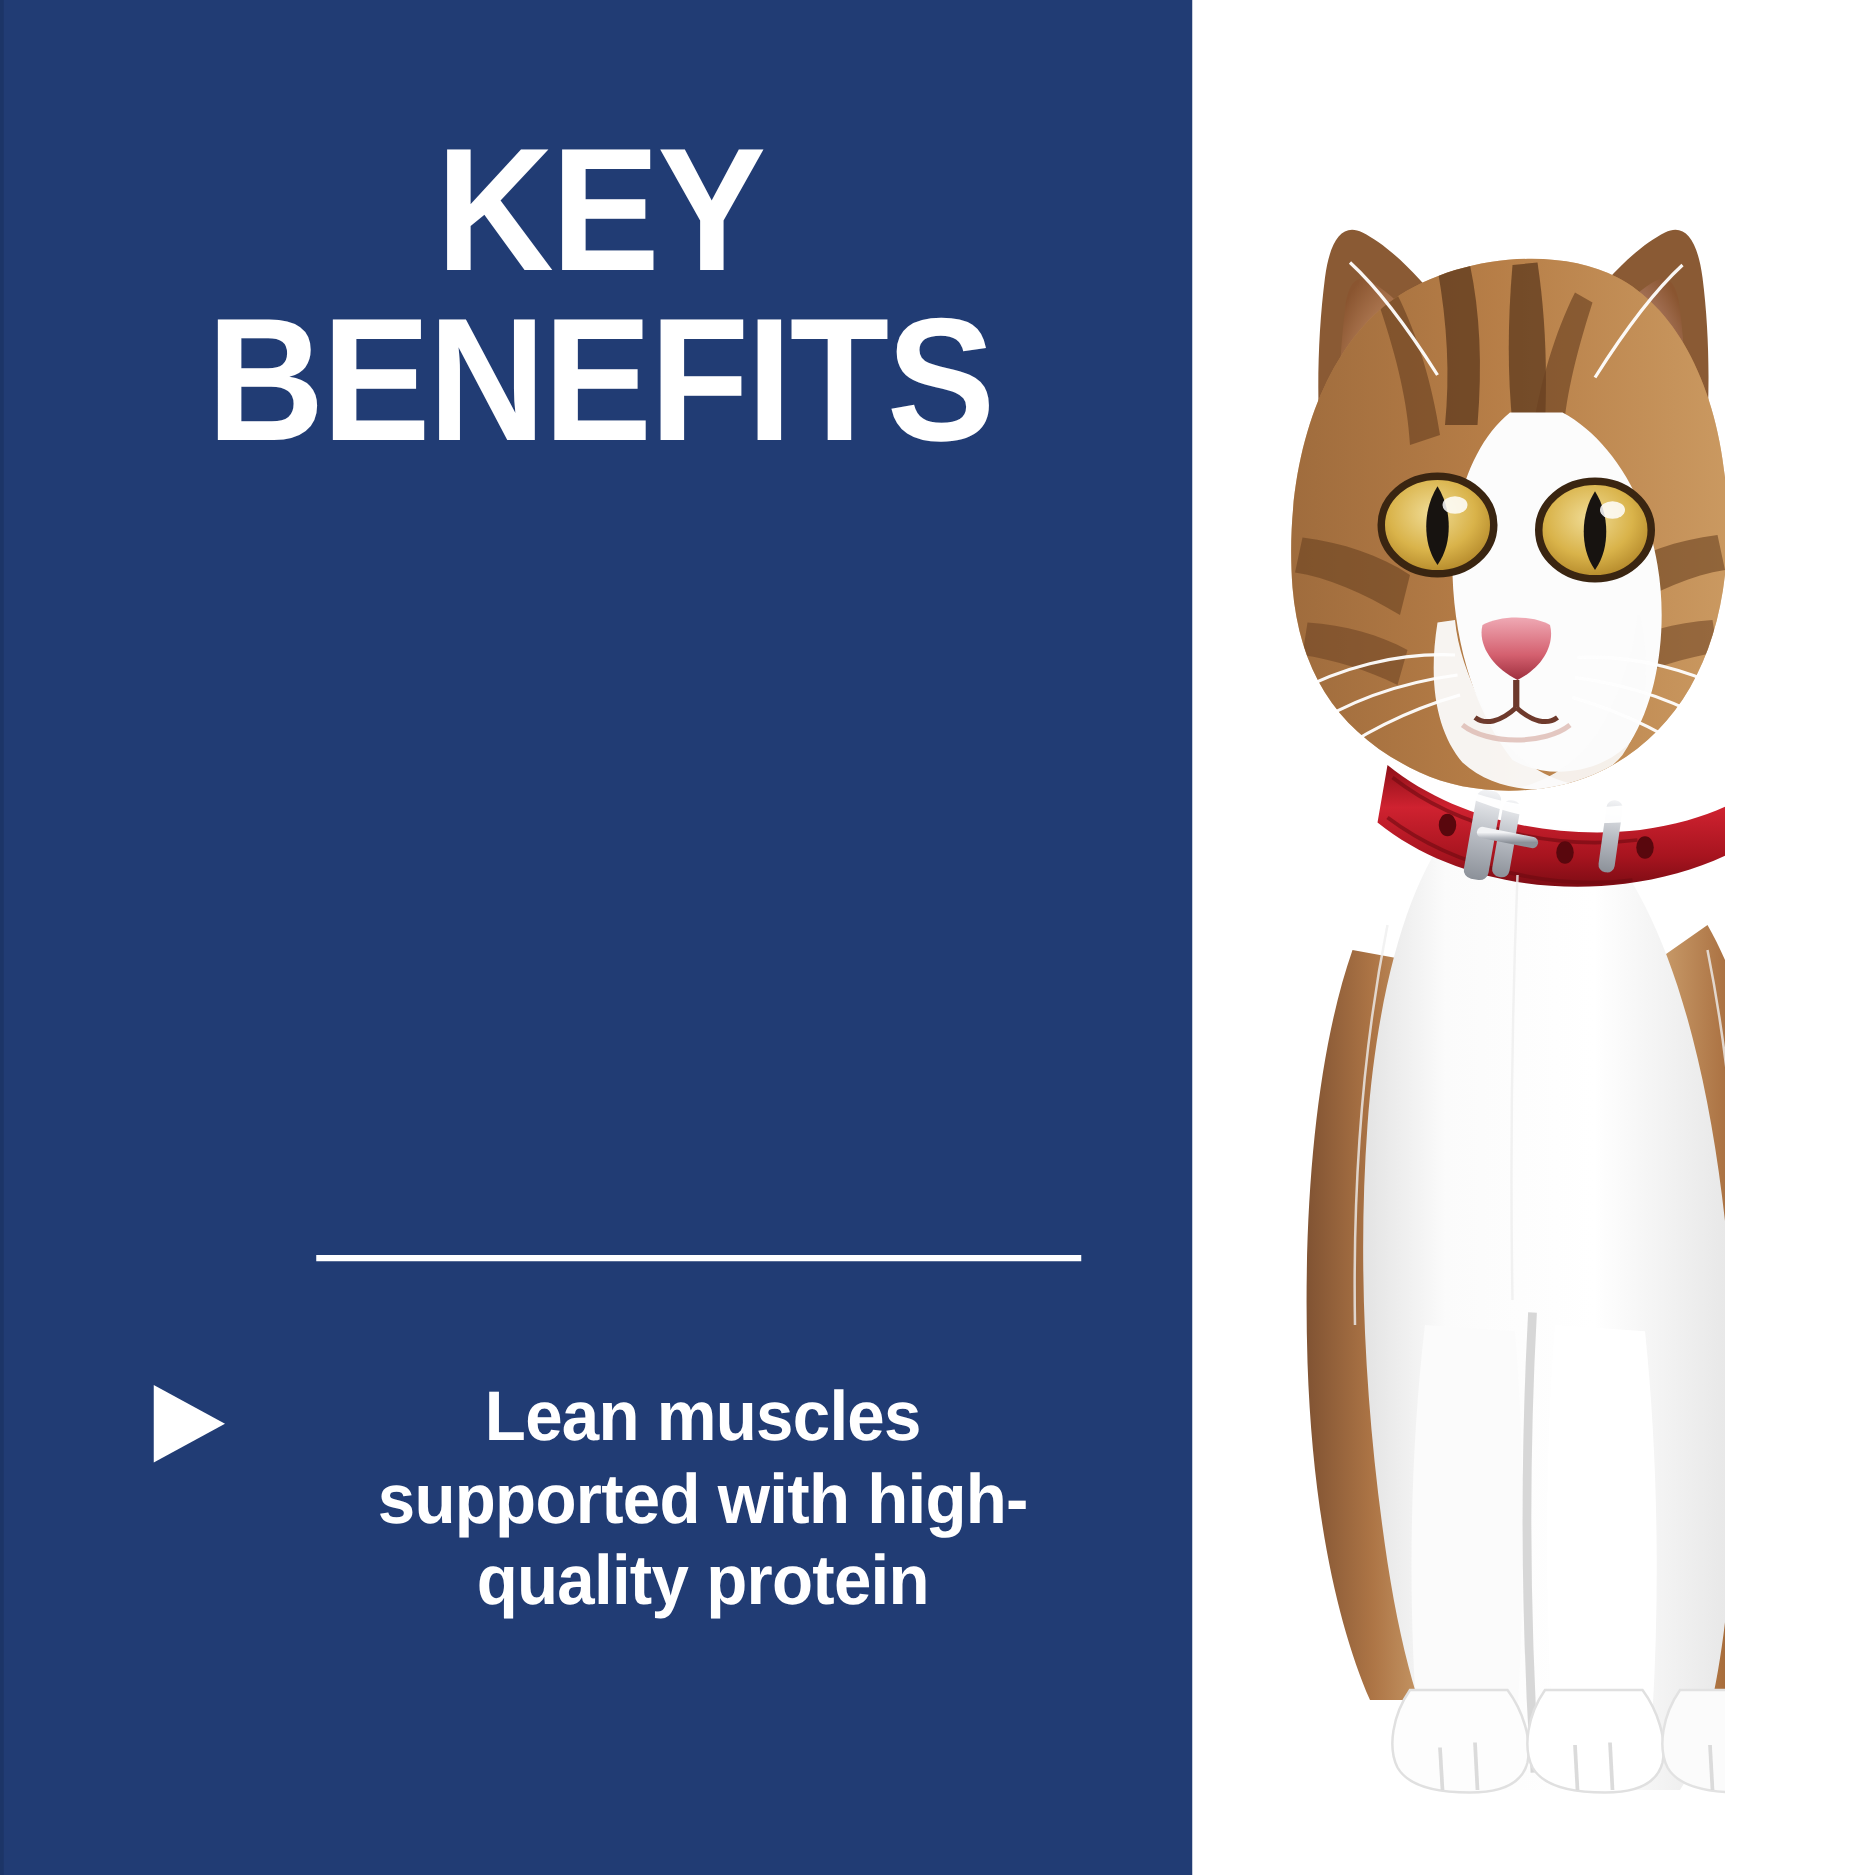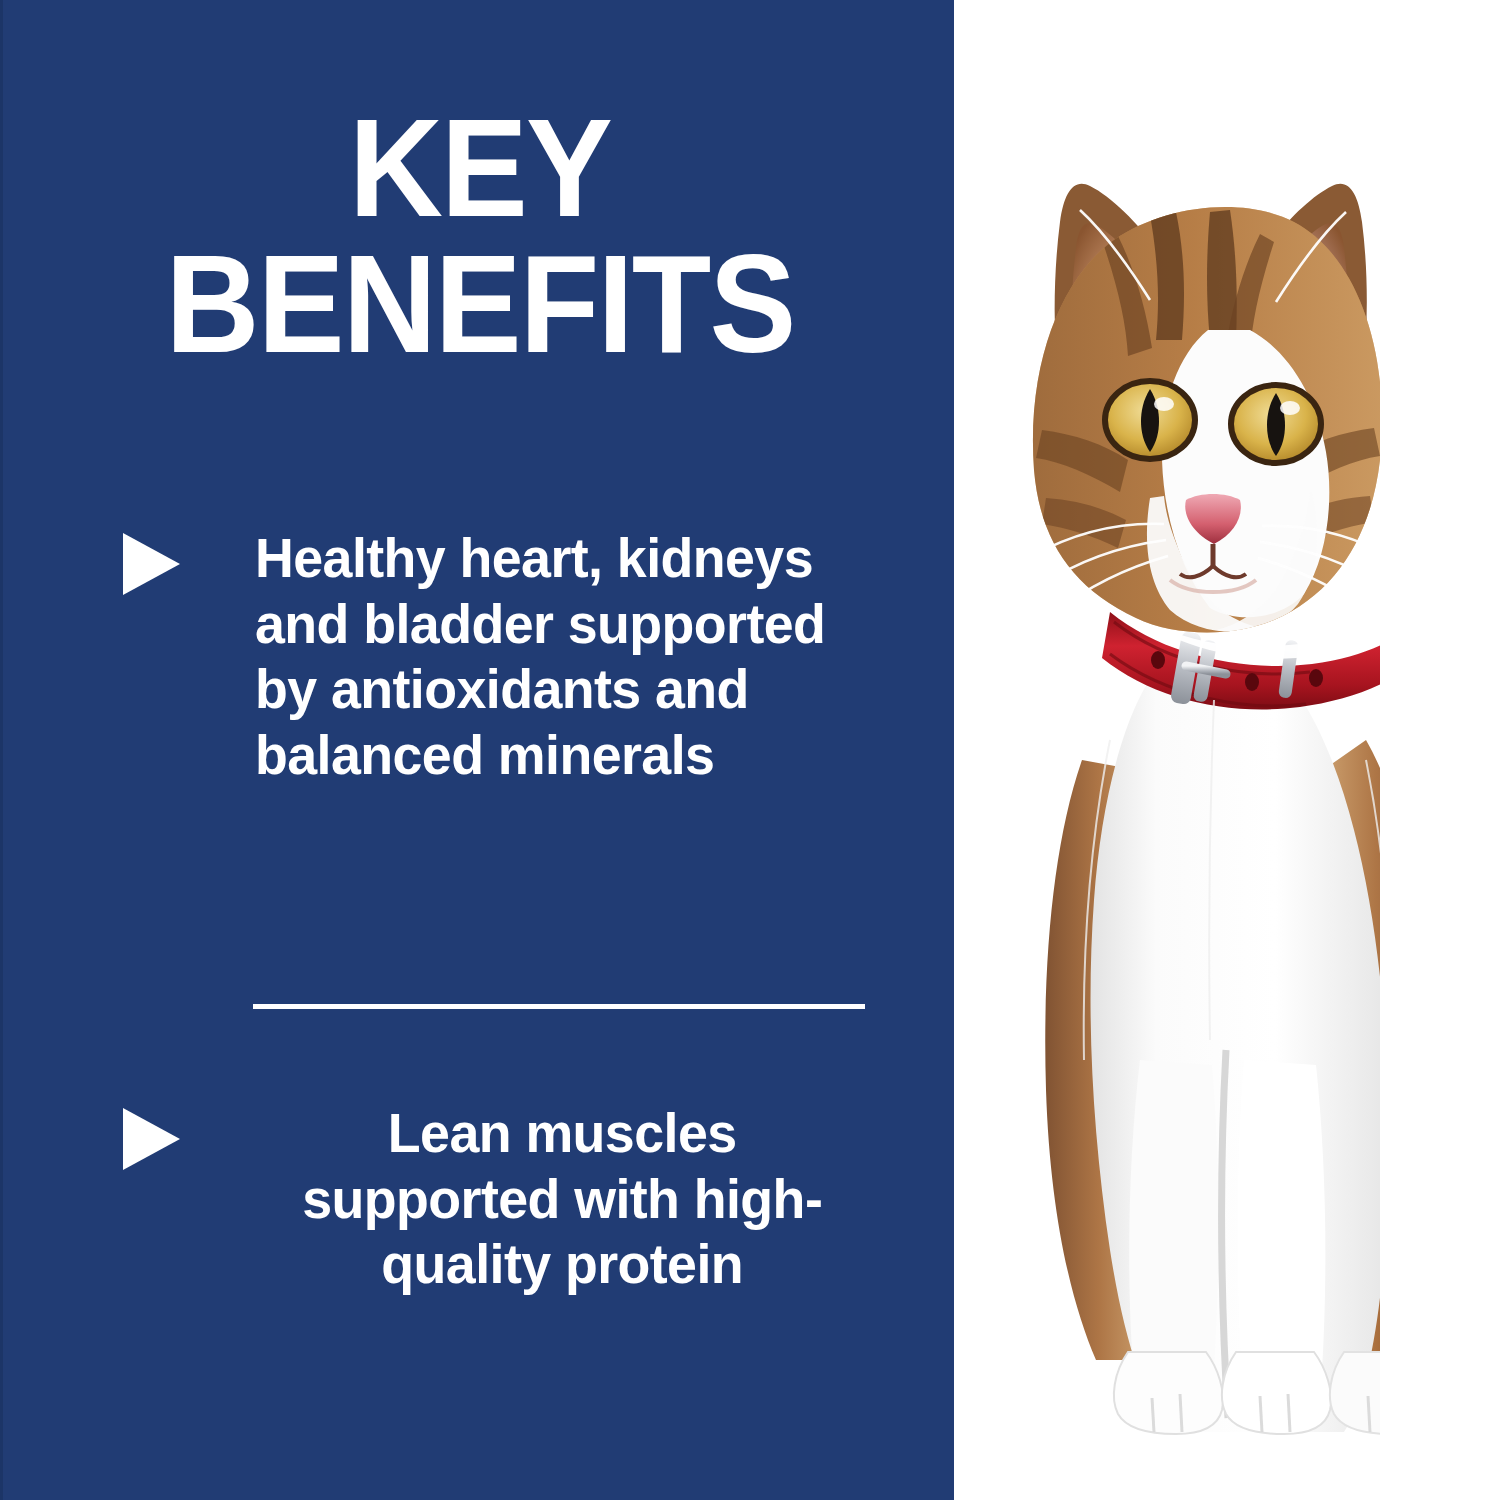--- a/index.html
+++ b/index.html
@@ -115,24 +115,20 @@
 
   <div id="blue-panel">
     <div id="blue-panel-edge"></div>
   </div>
 
   <div id="heading">
     <span class="hl">KEY</span>
     <span class="hl">BENEFITS</span>
   </div>
 
-  <div class="bullet-row" id="bullet-1">
-    <div class="bullet-marker"></div>
-    <div class="bullet-text">Healthy heart, kidneys and bladder supported by antioxidants and balanced minerals</div>
-  </div>
 
   <div id="divider"></div>
 
   <div class="bullet-row" id="bullet-2">
     <div class="bullet-marker"></div>
     <div class="bullet-text">Lean muscles supported with high-quality protein</div>
   </div>
 
   <div id="cat-area">
     <svg id="cat-svg" viewBox="0 0 620 1500" preserveAspectRatio="xMidYMin meet">

